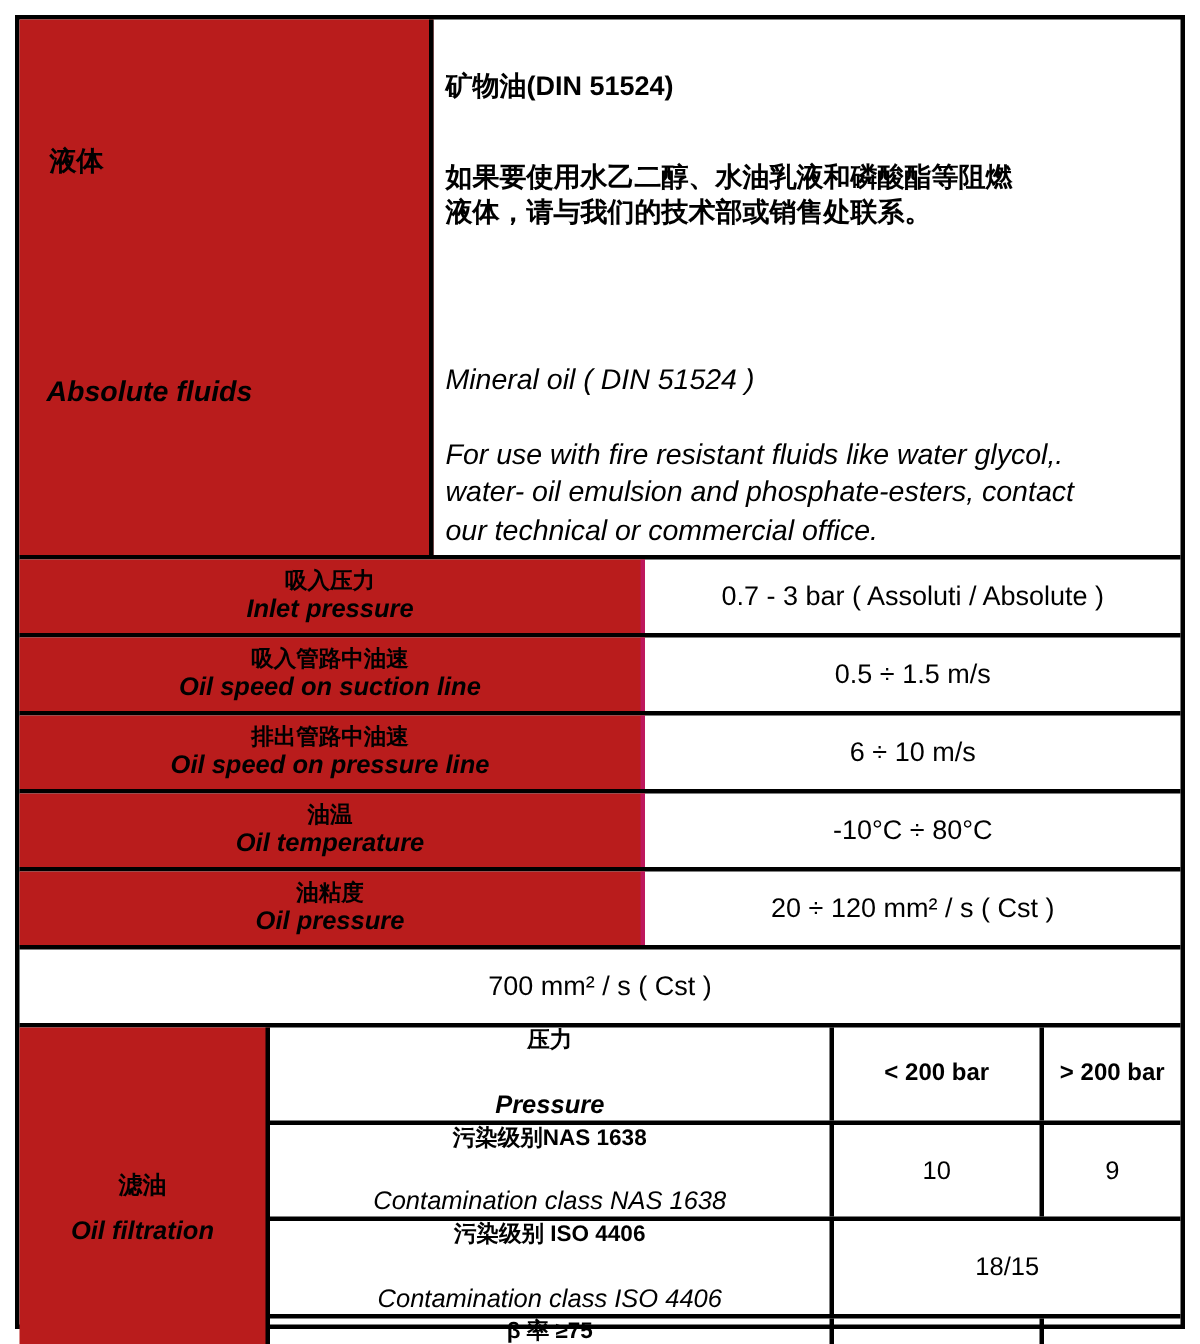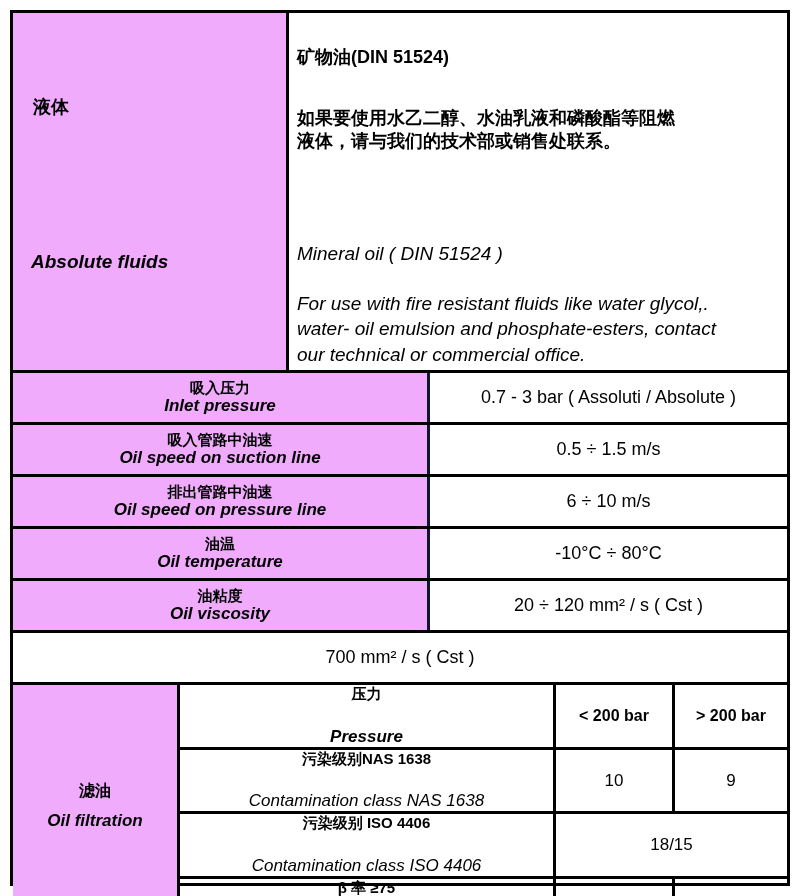--- a/index.html
+++ b/index.html
@@ -18,21 +18,21 @@
     left: 10px;
     top: 10px;
     width: 780px;
     height: 876px;
     border: 3px solid #000;
     background: #ffffff;
     display: flex;
     flex-direction: column;
   }
 
-  .gray { background: #f0abfc; }
+  .gray { background: #b91c1c; }
 
   
   .section-top { height: 357px; flex: none; display: flex; }
   .fluids-label-cell {
     width: 276px; flex: none;
     border-right: 3px solid #000;
     position: relative;
   }
   .fluids-label-zh {
     position: absolute; top: 82px; left: 20px;
@@ -63,21 +63,21 @@
   }
 
   
   .spec-row {
     height: 52px; flex: none;
     border-top: 3px solid #000;
     display: flex;
   }
   .spec-label {
     width: 417px; flex: none;
-    border-right: 3px solid #0f172a;
+    border-right: 3px solid #be185d;
     display: flex; flex-direction: column;
     align-items: center; justify-content: center;
     line-height: 1.18;
   }
   .spec-label .zh { font-size: 15px; font-weight: bold; }
   .spec-label .en { font-size: 17px; font-weight: bold; font-style: italic; }
   .spec-value {
     flex: 1;
     display: flex; align-items: center; justify-content: center;
     font-size: 18px;
@@ -103,21 +103,21 @@
     border-right: 3px solid #000;
     display: flex; flex-direction: column;
     align-items: center; justify-content: center;
     line-height: 1.18;
     gap: 24px;
   }
   .f-label .zh { font-size: 15px; font-weight: bold; }
   .f-label .en { font-size: 17px; font-style: italic; }
   .f-label .en-bold { font-size: 17px; font-style: italic; font-weight: bold; }
   .f-col1 {
-    width: 119px; flex: none;
+    width: 140px; flex: none;
     border-right: 3px solid #000;
     display: flex; align-items: center; justify-content: center;
     font-size: 17px;
   }
   .f-col2 {
     flex: 1;
     display: flex; align-items: center; justify-content: center;
     font-size: 17px;
   }
   .f-header .f-col1, .f-header .f-col2 { font-weight: bold; font-size: 16px; }
@@ -172,21 +172,21 @@
       <div class="spec-label gray">
         <span class="zh">油温</span>
         <span class="en">Oil temperature</span>
       </div>
       <div class="spec-value">-10°C  ÷   80°C</div>
     </div>
 
     <div class="spec-row">
       <div class="spec-label gray">
         <span class="zh">油粘度</span>
-        <span class="en">Oil viscosity</span>
+        <span class="en">Oil pressure</span>
       </div>
       <div class="spec-value">20  ÷ 120 mm² / s  ( Cst )</div>
     </div>
 
     <div class="spec-row">
       <div class="spec-value">700  mm² / s  ( Cst )</div>
     </div>
 
     <div class="section-bottom">
       <div class="filtration-label-cell gray">

